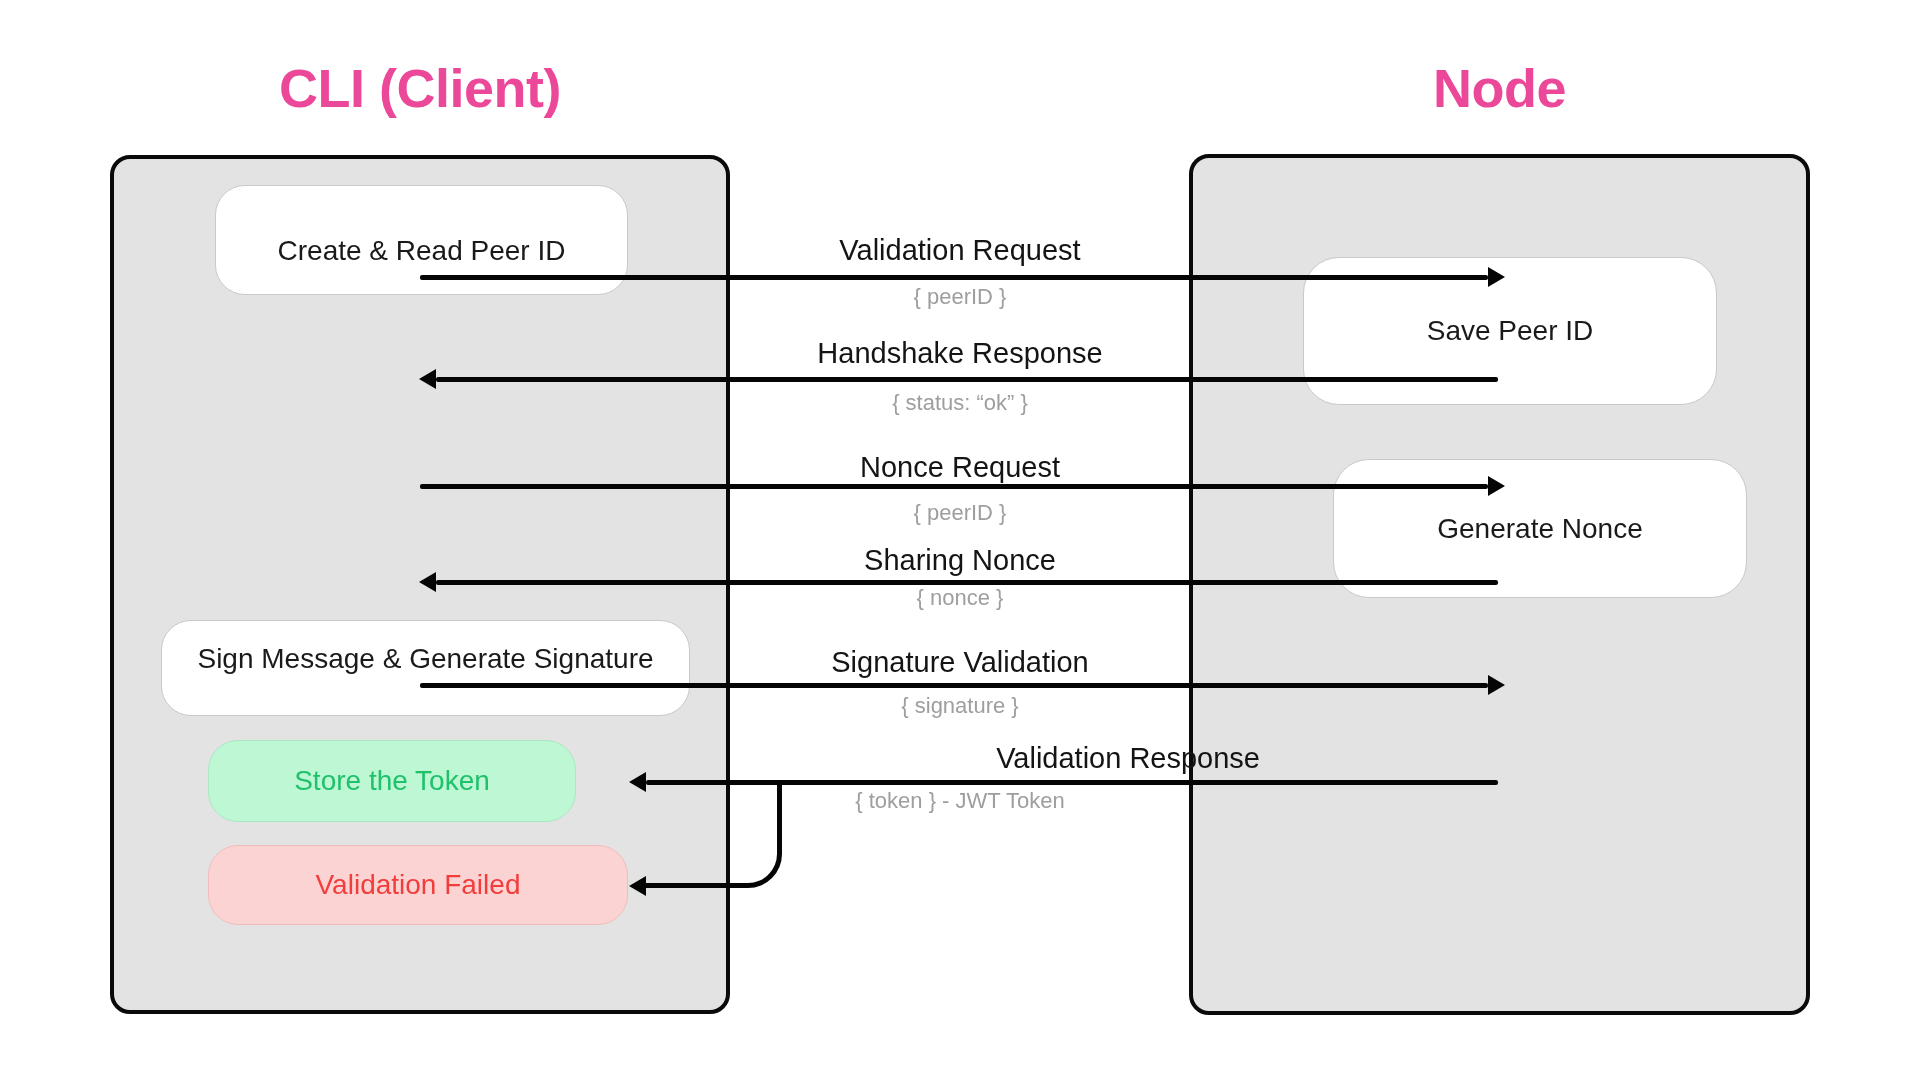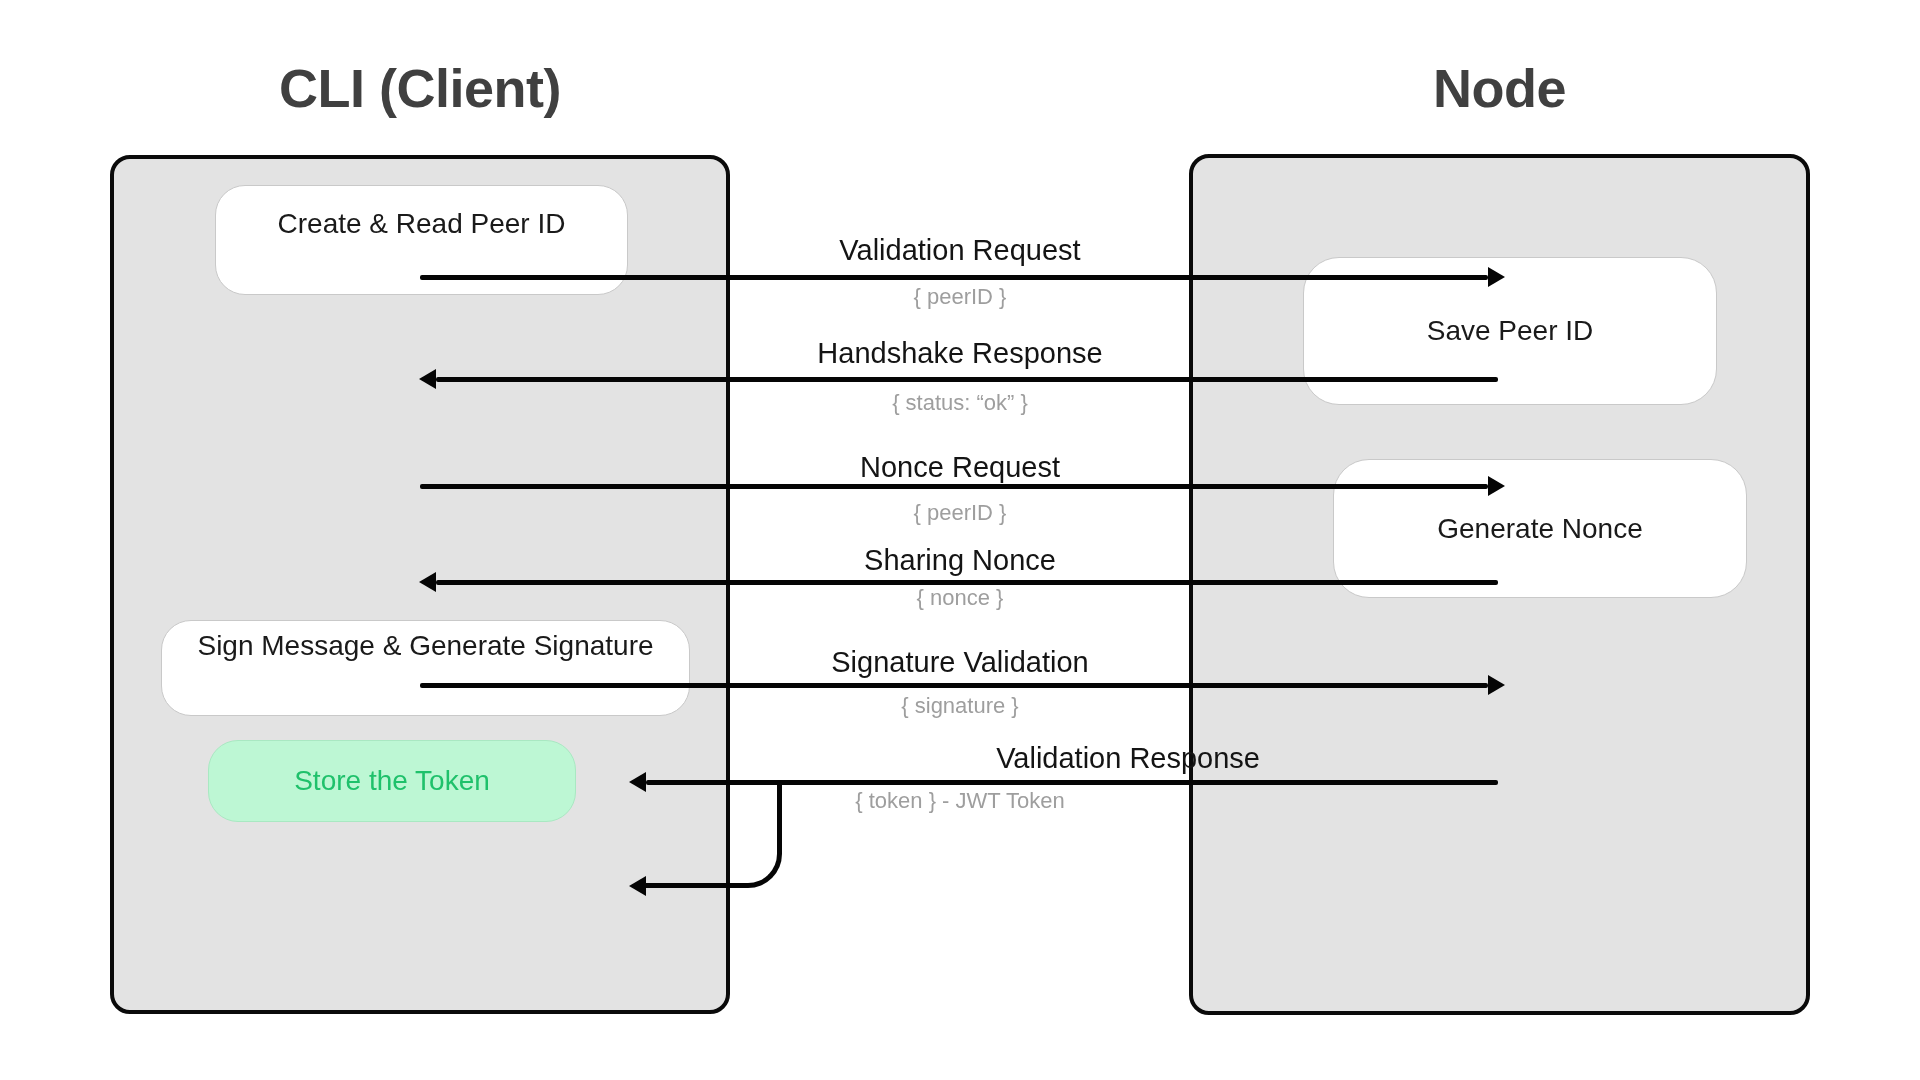--- a/index.html
+++ b/index.html
@@ -10,21 +10,21 @@
     --arrow:#050505; --label-text:#141414; --payload-text:#9e9e9e;
   }
   html,body{margin:0;padding:0;background:#ffffff;}
   .stage{
     position:relative;width:1920px;height:1080px;overflow:hidden;
     font-family:"Liberation Sans", sans-serif;
     -webkit-font-smoothing:antialiased;
   }
   .lane-title{
     position:absolute;top:58px;height:60px;line-height:60px;
-    font-size:54px;font-weight:700;color:#404040;text-align:center;
+    font-size:54px;font-weight:700;color:#ec4899;text-align:center;
     letter-spacing:-0.5px;
   }
   .lane{
     position:absolute;background:var(--lane-fill);
     border:4px solid var(--lane-border);border-radius:20px;
     box-sizing:border-box;
   }
   .node-box{
     position:absolute;background:var(--box-fill);
     border:1.5px solid var(--box-border);border-radius:30px;
@@ -60,28 +60,31 @@
 <body>
 
 <div class="stage">
 
   <div class="lane-title" style="left:110px;width:620px;">CLI (Client)</div>
   <div class="lane-title" style="left:1189px;width:621px;">Node</div>
 
   <div class="lane" style="left:110px;top:155px;width:620px;height:859px;"></div>
   <div class="lane" style="left:1189px;top:154px;width:621px;height:861px;"></div>
 
-  <div class="node-box top-align" style="left:215px;top:185px;width:413px;height:110px;padding-top:22px;">
+  <div class="node-box top-align" style="left:215px;top:185px;width:413px;height:110px;padding-top:22px;align-items:center;">
     <span>Create &amp; Read Peer ID</span>
   </div>
-  <div class="node-box top-align" style="left:161px;top:620px;width:529px;height:96px;padding-top:9px;">
+  <div class="node-box top-align" style="left:161px;top:620px;width:529px;height:96px;padding-top:22px;">
     <span>Sign Message &amp; Generate Signature</span>
   </div>
   <div class="node-box center-align success" style="left:208px;top:740px;width:368px;height:82px;">
     <span>Store the Token</span>
+  </div>
+  <div class="node-box center-align error" style="left:208px;top:845px;width:420px;height:80px;">
+    <span>Validation Failed</span>
   </div>
 
   <div class="node-box center-align r36" style="left:1303px;top:257px;width:414px;height:148px;">
     <span>Save Peer ID</span>
   </div>
   <div class="node-box center-align r36" style="left:1303px;top:459px;width:414px;height:139px;margin-left:30px;">
     <span>Generate Nonce</span>
   </div>
 
   <div class="msg-label" style="top:232px;">Validation Request</div>

